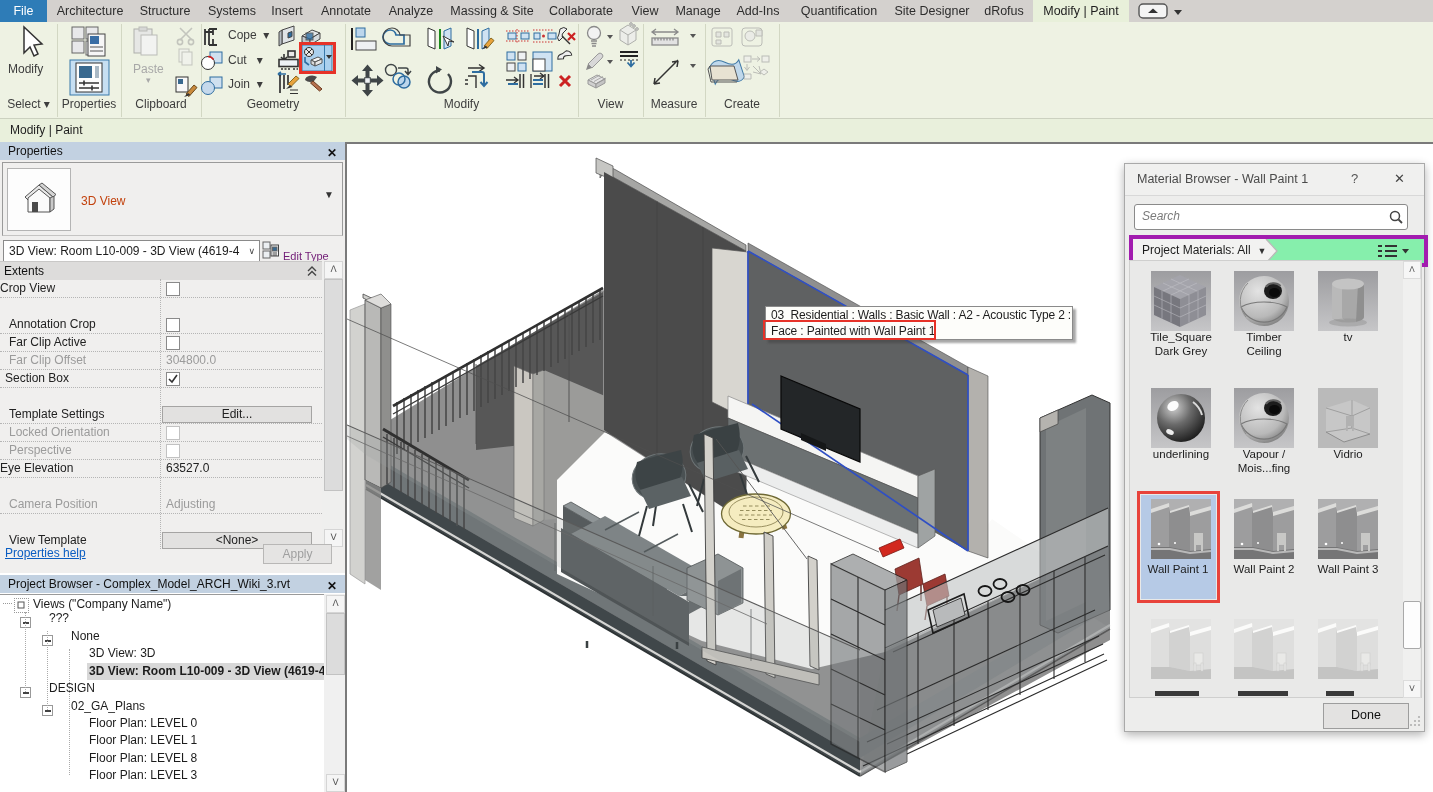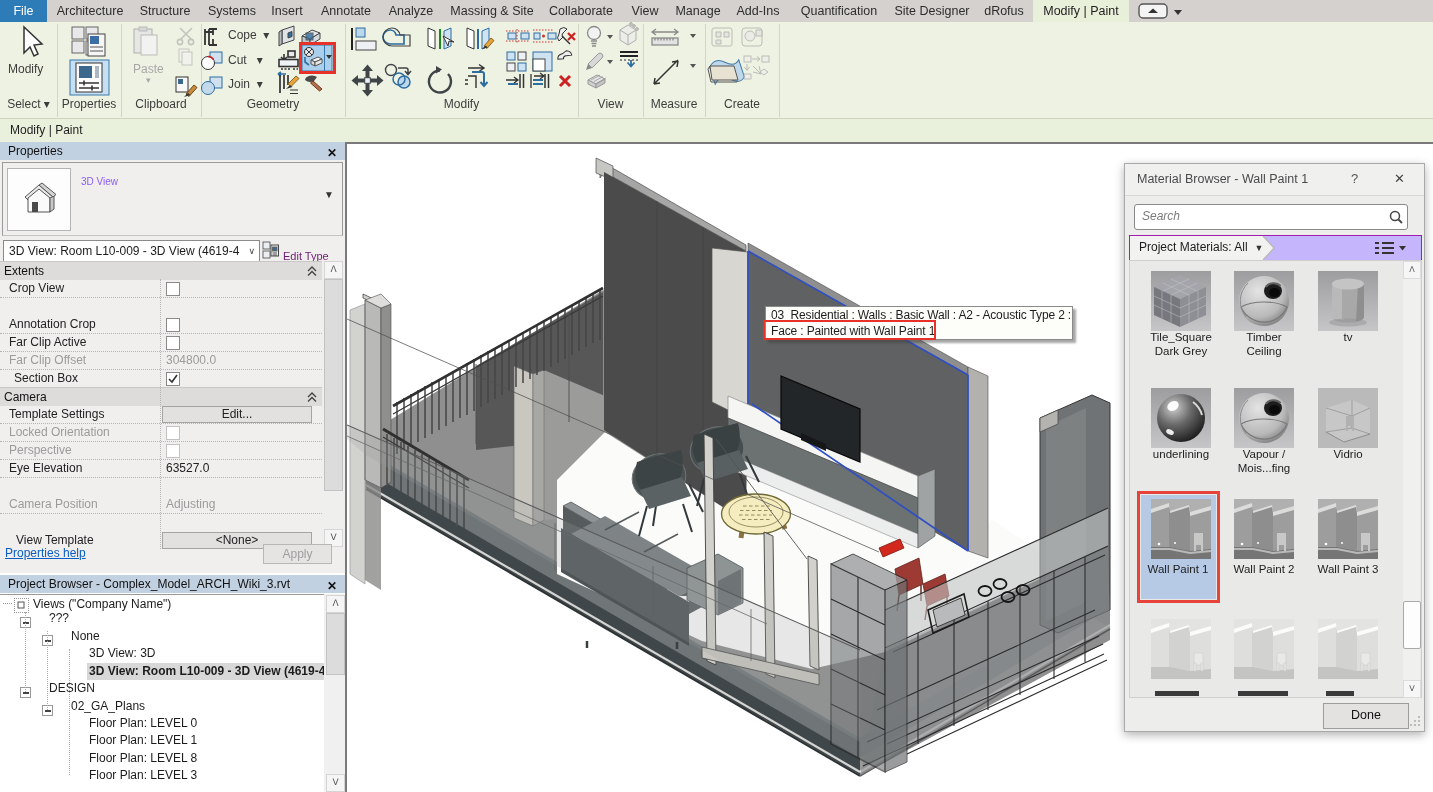--- a/index.html
+++ b/index.html
@@ -487,56 +487,53 @@
 
 <div class="abs" style="left:2px;top:20px;width:339px;height:72px;background:#f0efee;border:1px solid #9a9a9a;border-bottom:1px solid #c5c4c3">
   <div class="abs" style="left:4px;top:5px;width:62px;height:61px;background:#fdfdfd;border:1px solid #b4b4b4"></div>
   <svg class="abs" style="left:16px;top:16px" width="40" height="40" viewBox="0 0 40 40">
     <path d="M6 18 L20 6 L34 18 L31 21 L20 12 L9 21 Z" fill="#e9e9e9" stroke="#555"></path>
     <path d="M9 19 v14 h22 v-14 l-11 -9 z" fill="#fafafa" stroke="#555"></path>
     <path d="M31 33 l4 -3 v-13 l-4 2 z" fill="#c9c9c9" stroke="#555"></path>
     <path d="M34 18 l3 -2.5 L23 4 l-3 2 z" fill="#d4d4d4" stroke="#555"></path>
     <rect x="13" y="23" width="6" height="10" fill="#4a4a4a"></rect>
   </svg>
-  <div class="abs" style="left:78px;top:13px;font-size:10px;color:#8b5cf6">3D View</div>
+  <div class="abs" style="left:78px;top:31px;font-size:12px;color:#c2410c">3D View</div>
   <div class="abs" style="right:8px;top:26px;color:#333;font-size:10px">▼</div>
 </div>
 
 <div class="abs" style="left:3px;top:98px;width:255px;height:22px;background:#fff;border:1px solid #8a8a8a;font-size:12px;color:#1c1c1c;line-height:21px;white-space:nowrap;overflow:hidden"><span style="margin-left:5px">3D View: Room L10-009 - 3D View (4619-4</span><span class="abs" style="right:4px;top:0px;color:#444;font-size:9px">∨</span></div>
 <svg class="abs" style="left:262px;top:99px" width="17" height="19" viewBox="0 0 17 19">
       <g stroke="#666" fill="#eceff2">
         <rect x="1" y="1" width="7" height="7"></rect>
         <rect x="1" y="10" width="7" height="7"></rect>
         <rect x="9" y="4" width="7.5" height="11" fill="#f8f8f8" stroke="#444"></rect>
         <rect x="10.5" y="6" width="4.5" height="4" fill="#39698f"></rect>
         <path d="M10.5 12 h4.5 m-4.5 2 h4.5" stroke="#444"></path>
       </g>
     </svg>
 <div class="abs" style="left:283px;top:108px;font-size:11px;color:#701a75">Edit Type</div>
 
 <div class="abs" id="ptable" style="left:0;top:119px;width:345px;height:292px">
 <div class="trow grouph" style="top:0"><span style="margin-left:4px">Extents</span><svg class="abs" style="left:306px;top:3px" width="12" height="12" viewBox="0 0 12 12">
           <path d="M2 6 L6 2 L10 6 M2 10.5 L6 6.5 L10 10.5" fill="none" stroke="#444" stroke-width="1.4"></path>
         </svg></div>
-<div class="trow dotb" style="top:18px"><span style="margin-left:9px">Crop View</span><span class="cbox"></span></div>
+<div class="trow dotb" style="top:18px"><span style="">Crop View</span><span class="cbox"></span></div>
 <div class="trow dotb" style="top:54px"><span style="margin-left:9px">Annotation Crop</span><span class="cbox"></span></div>
 <div class="trow dotb" style="top:72px"><span style="margin-left:9px">Far Clip Active</span><span class="cbox"></span></div>
 <div class="trow dotb graytxt" style="top:90px"><span style="margin-left:9px">Far Clip Offset</span><span class="cell" style="left:166px">304800.0</span></div>
-<div class="trow dotb" style="top:108px"><span style="margin-left:14px">Section Box</span><span class="cbox"></span><svg class="abs" style="left:167px;top:4px" width="12" height="12" viewBox="0 0 12 12">
+<div class="trow dotb" style="top:108px"><span style="margin-left:5px">Section Box</span><span class="cbox"></span><svg class="abs" style="left:167px;top:4px" width="12" height="12" viewBox="0 0 12 12">
           <path d="M2 6 l3 3 l5 -7" stroke="#333" stroke-width="1.6" fill="none"></path>
-        </svg></div>
-<div class="trow grouph" style="top:126px"><span style="margin-left:4px">Camera</span><svg class="abs" style="left:306px;top:3px" width="12" height="12" viewBox="0 0 12 12">
-          <path d="M2 6 L6 2 L10 6 M2 10.5 L6 6.5 L10 10.5" fill="none" stroke="#444" stroke-width="1.4"></path>
         </svg></div>
 <div class="trow dotb" style="top:144px"><span style="margin-left:9px">Template Settings</span><span class="abs" style="left:162px;top:1px;width:148px;height:15px;background:#e2e1e0;border:1px solid #a5a4a3;text-align:center;line-height:15px">Edit...</span></div>
 <div class="trow dotb graytxt" style="top:162px"><span style="margin-left:9px">Locked Orientation</span><span class="cbox" style="border-color:#c2c2c2"></span></div>
 <div class="trow dotb graytxt" style="top:180px"><span style="margin-left:9px">Perspective</span><span class="cbox" style="border-color:#c2c2c2"></span></div>
-<div class="trow dotb" style="top:198px"><span style="margin-left:9px">Eye Elevation</span><span class="cell" style="left:166px">63527.0</span></div>
+<div class="trow dotb" style="top:198px"><span style="">Eye Elevation</span><span class="cell" style="left:166px">63527.0</span></div>
 <div class="trow dotb graytxt" style="top:234px"><span style="margin-left:9px">Camera Position</span><span class="cell" style="left:166px">Adjusting</span></div>
-<div class="trow" style="top:270px"><span style="margin-left:16px">View Template</span><span class="abs" style="left:162px;top:1px;width:148px;height:15px;background:#e2e1e0;border:1px solid #a5a4a3;text-align:center;line-height:15px">&lt;None&gt;</span></div>
+<div class="trow" style="top:270px"><span style="margin-left:9px">View Template</span><span class="abs" style="left:162px;top:1px;width:148px;height:15px;background:#e2e1e0;border:1px solid #a5a4a3;text-align:center;line-height:15px">&lt;None&gt;</span></div>
 <div class="abs" style="left:160px;top:18px;width:1px;height:270px;border-left:1px dotted #b5b5b5"></div>
 <div class="abs" style="left:322px;top:0;width:21px;height:285px;background:#efefee">
  <div class="abs" style="left:2px;top:0;width:17px;height:16px;background:#f5f5f5;border:1px solid #d5d5d5;text-align:center;font-size:9px;color:#555;line-height:15px">ᐱ</div>
  <div class="abs" style="left:2px;top:18px;width:17px;height:210px;background:#dcdcdc;border:1px solid #c2c2c2"></div>
  <div class="abs" style="left:2px;top:268px;width:17px;height:16px;background:#f5f5f5;border:1px solid #d5d5d5;text-align:center;font-size:9px;color:#555;line-height:15px">ᐯ</div>
 </div>
 </div>
 
 <div class="abs" style="left:5px;top:404px;font-size:12px;color:#0a5dc2;text-decoration:underline">Properties help</div>
 <div class="abs" style="left:263px;top:402px;width:67px;height:18px;background:#e5e4e3;border:1px solid #b8b7b6;text-align:center;font-size:12px;color:#9f9f9f;line-height:18px">Apply</div>
@@ -581,21 +578,21 @@
  <div class="abs" style="left:226px;top:7px;font-size:13px;color:#555">?</div>
  <div class="abs" style="left:269px;top:7px;font-size:13px;color:#444">✕</div>
 </div>
 <div class="abs" style="left:9px;top:40px;width:272px;height:24px;background:#fff;border:1px solid #8a8a8a;border-radius:3px">
  <div class="abs" style="left:7px;top:4px;font-size:12px;color:#7a7a7a;font-style:italic">Search</div>
  <svg class="abs" style="left:253px;top:4px" width="16" height="16" viewBox="0 0 16 16">
         <circle cx="7" cy="7" r="4.5" fill="none" stroke="#444" stroke-width="1.5"></circle>
         <path d="M10.5 10.5 L14 14" stroke="#444" stroke-width="1.8"></path>
       </svg>
 </div>
-<div class="abs" style="left:4px;top:71px;width:291px;height:24px;background:#c4b5fd;border:1px solid #a21caf">
+<div class="abs" style="left:4px;top:71px;width:291px;height:24px;background:#86efac;border:4px solid #a21caf">
  <div class="abs" style="left:0;top:0;width:130px;height:24px;background:#f2f2f1;border-right:1px solid #b9b9b8"></div>
  <svg class="abs" style="left:130px;top:0" width="16" height="24" viewBox="0 0 16 24">
         <polygon points="0,0 3,0 14,12 3,24 0,24" fill="#f2f2f1"></polygon>
         <path d="M3 0 L14 12 L3 24" fill="none" stroke="#b9b9b8" stroke-width="1.3"></path>
       </svg>
  <div class="abs" style="left:9px;top:4px;font-size:12px;color:#1c1c1c;white-space:nowrap">Project Materials: All&nbsp;&nbsp;<span style="font-size:9px;color:#333">▼</span></div>
  <svg class="abs" style="left:243px;top:4px" width="34" height="16" viewBox="0 0 34 16">
         <g stroke="#333" stroke-width="2">
           <path d="M2 3 h4 M2 8 h4 M2 13 h4"></path>
           <path d="M9 3 h12 M9 8 h12 M9 13 h12"></path>

